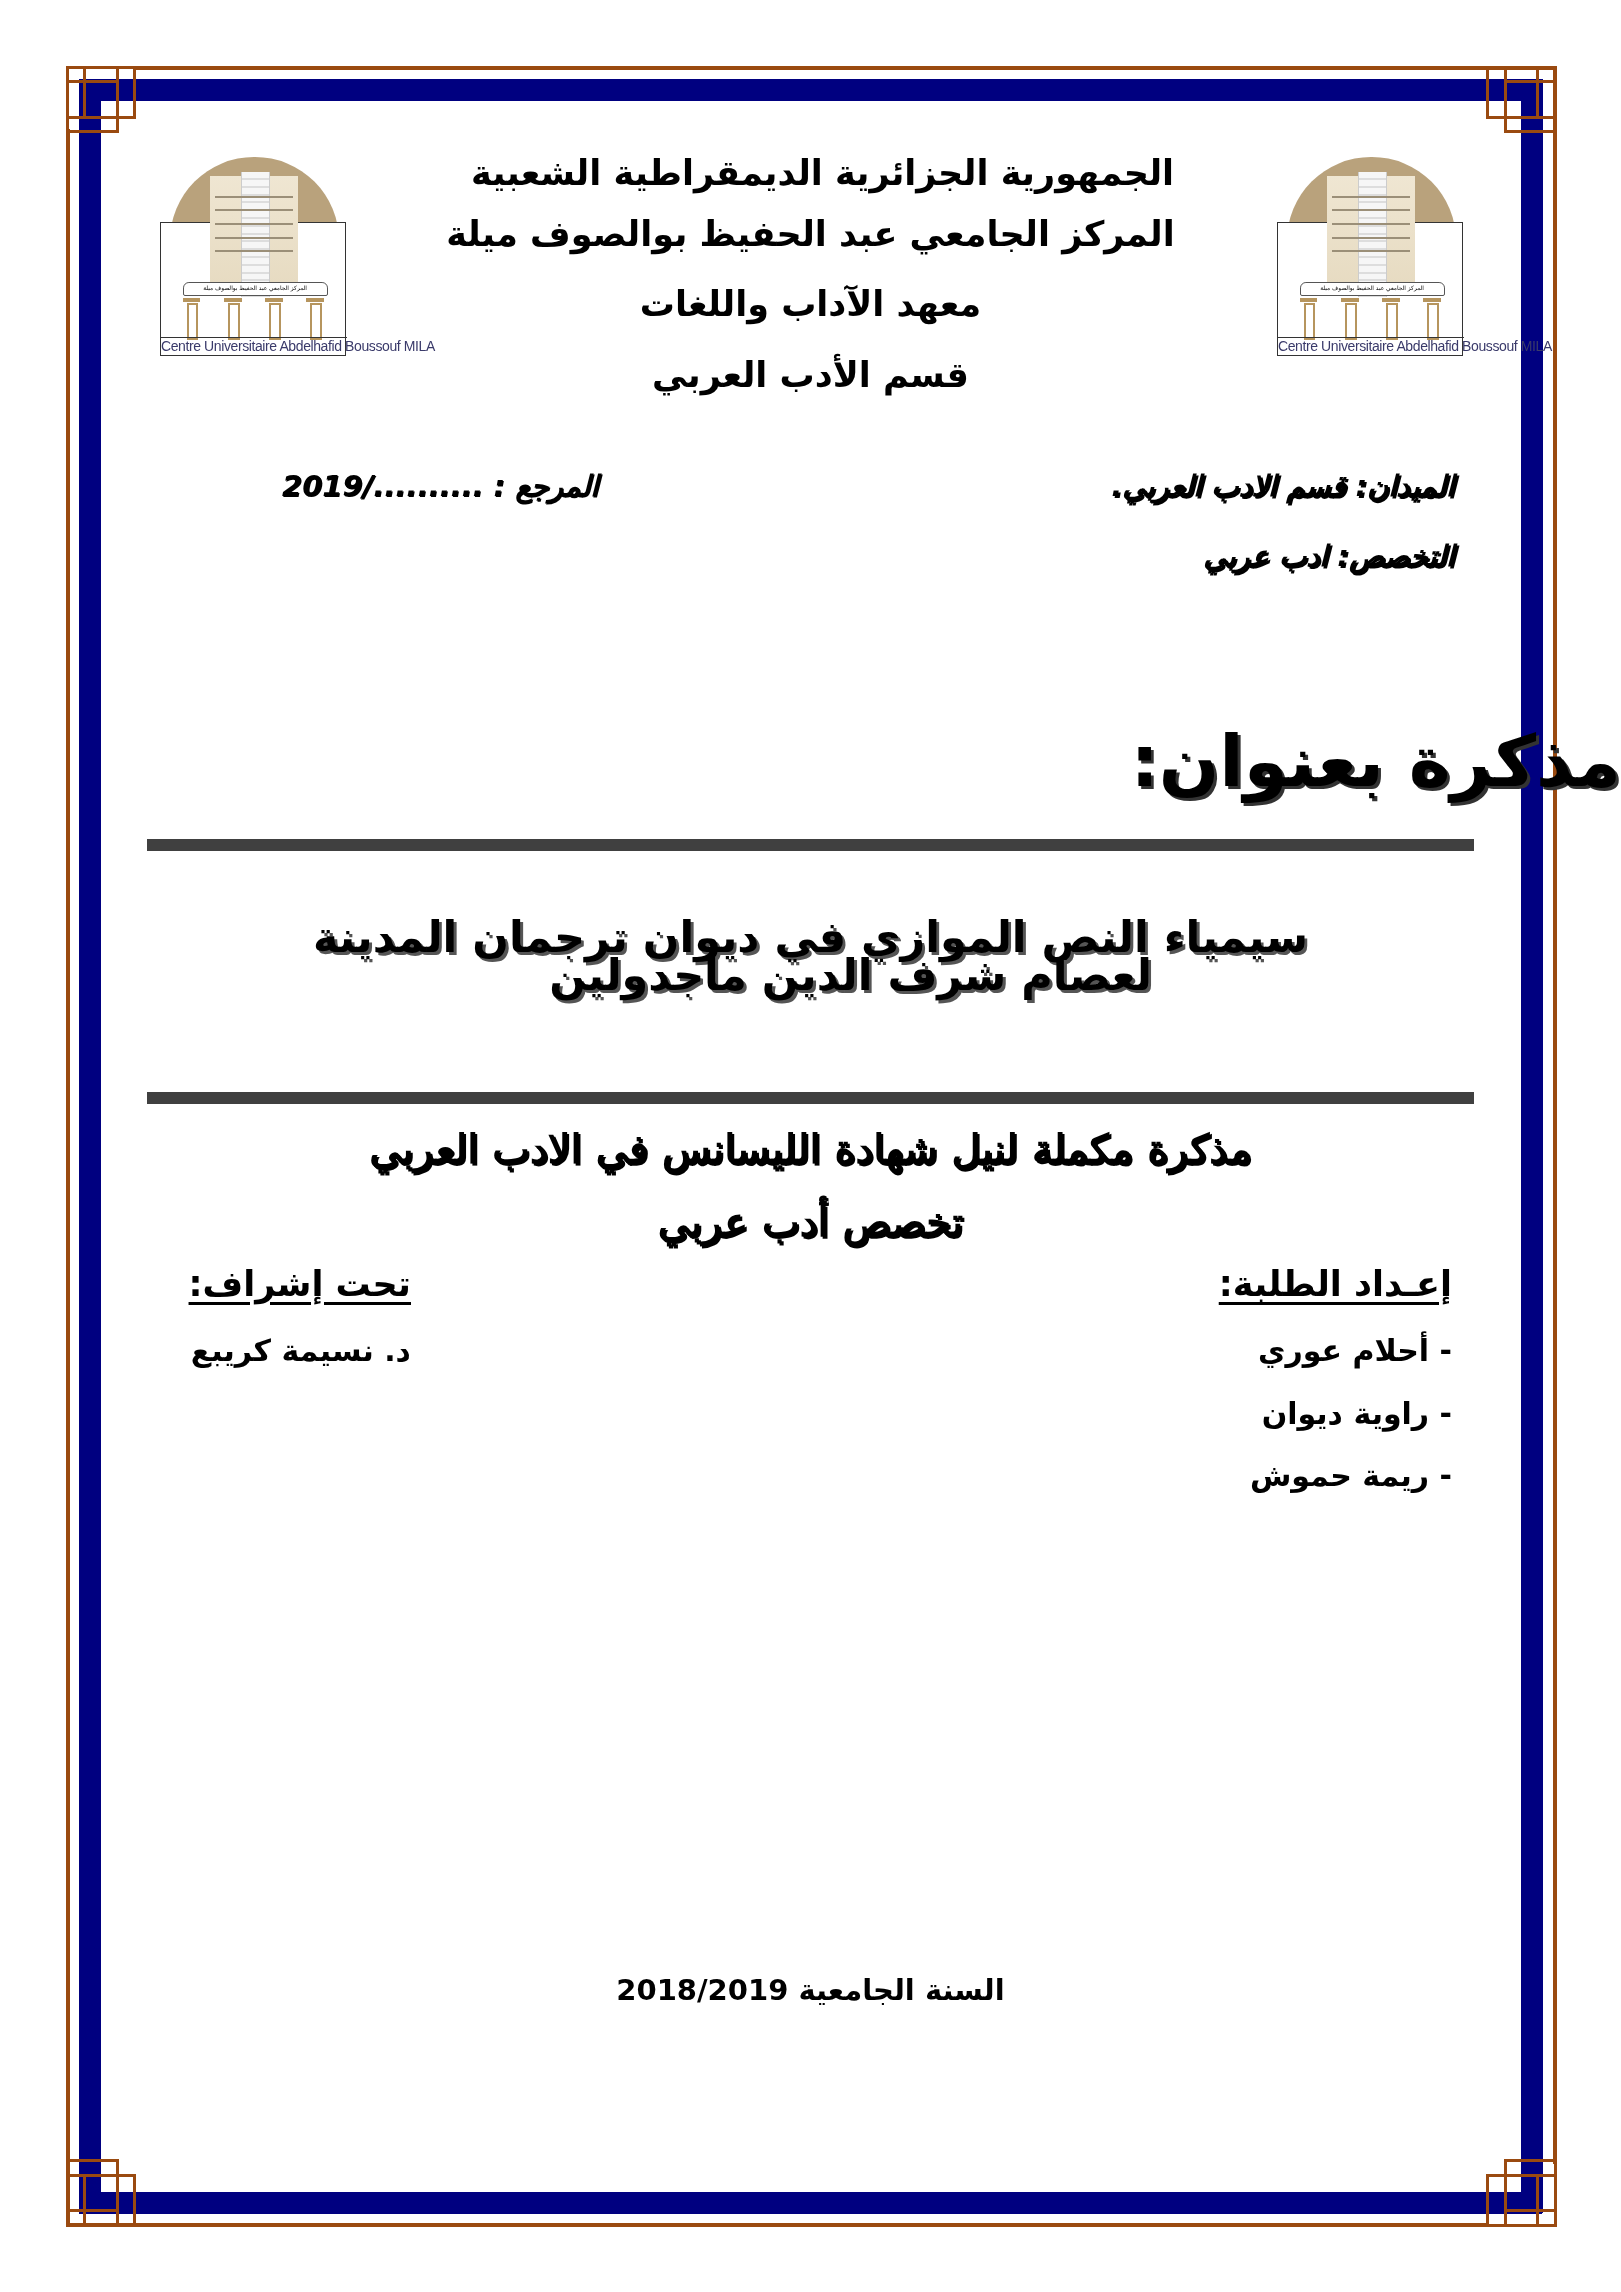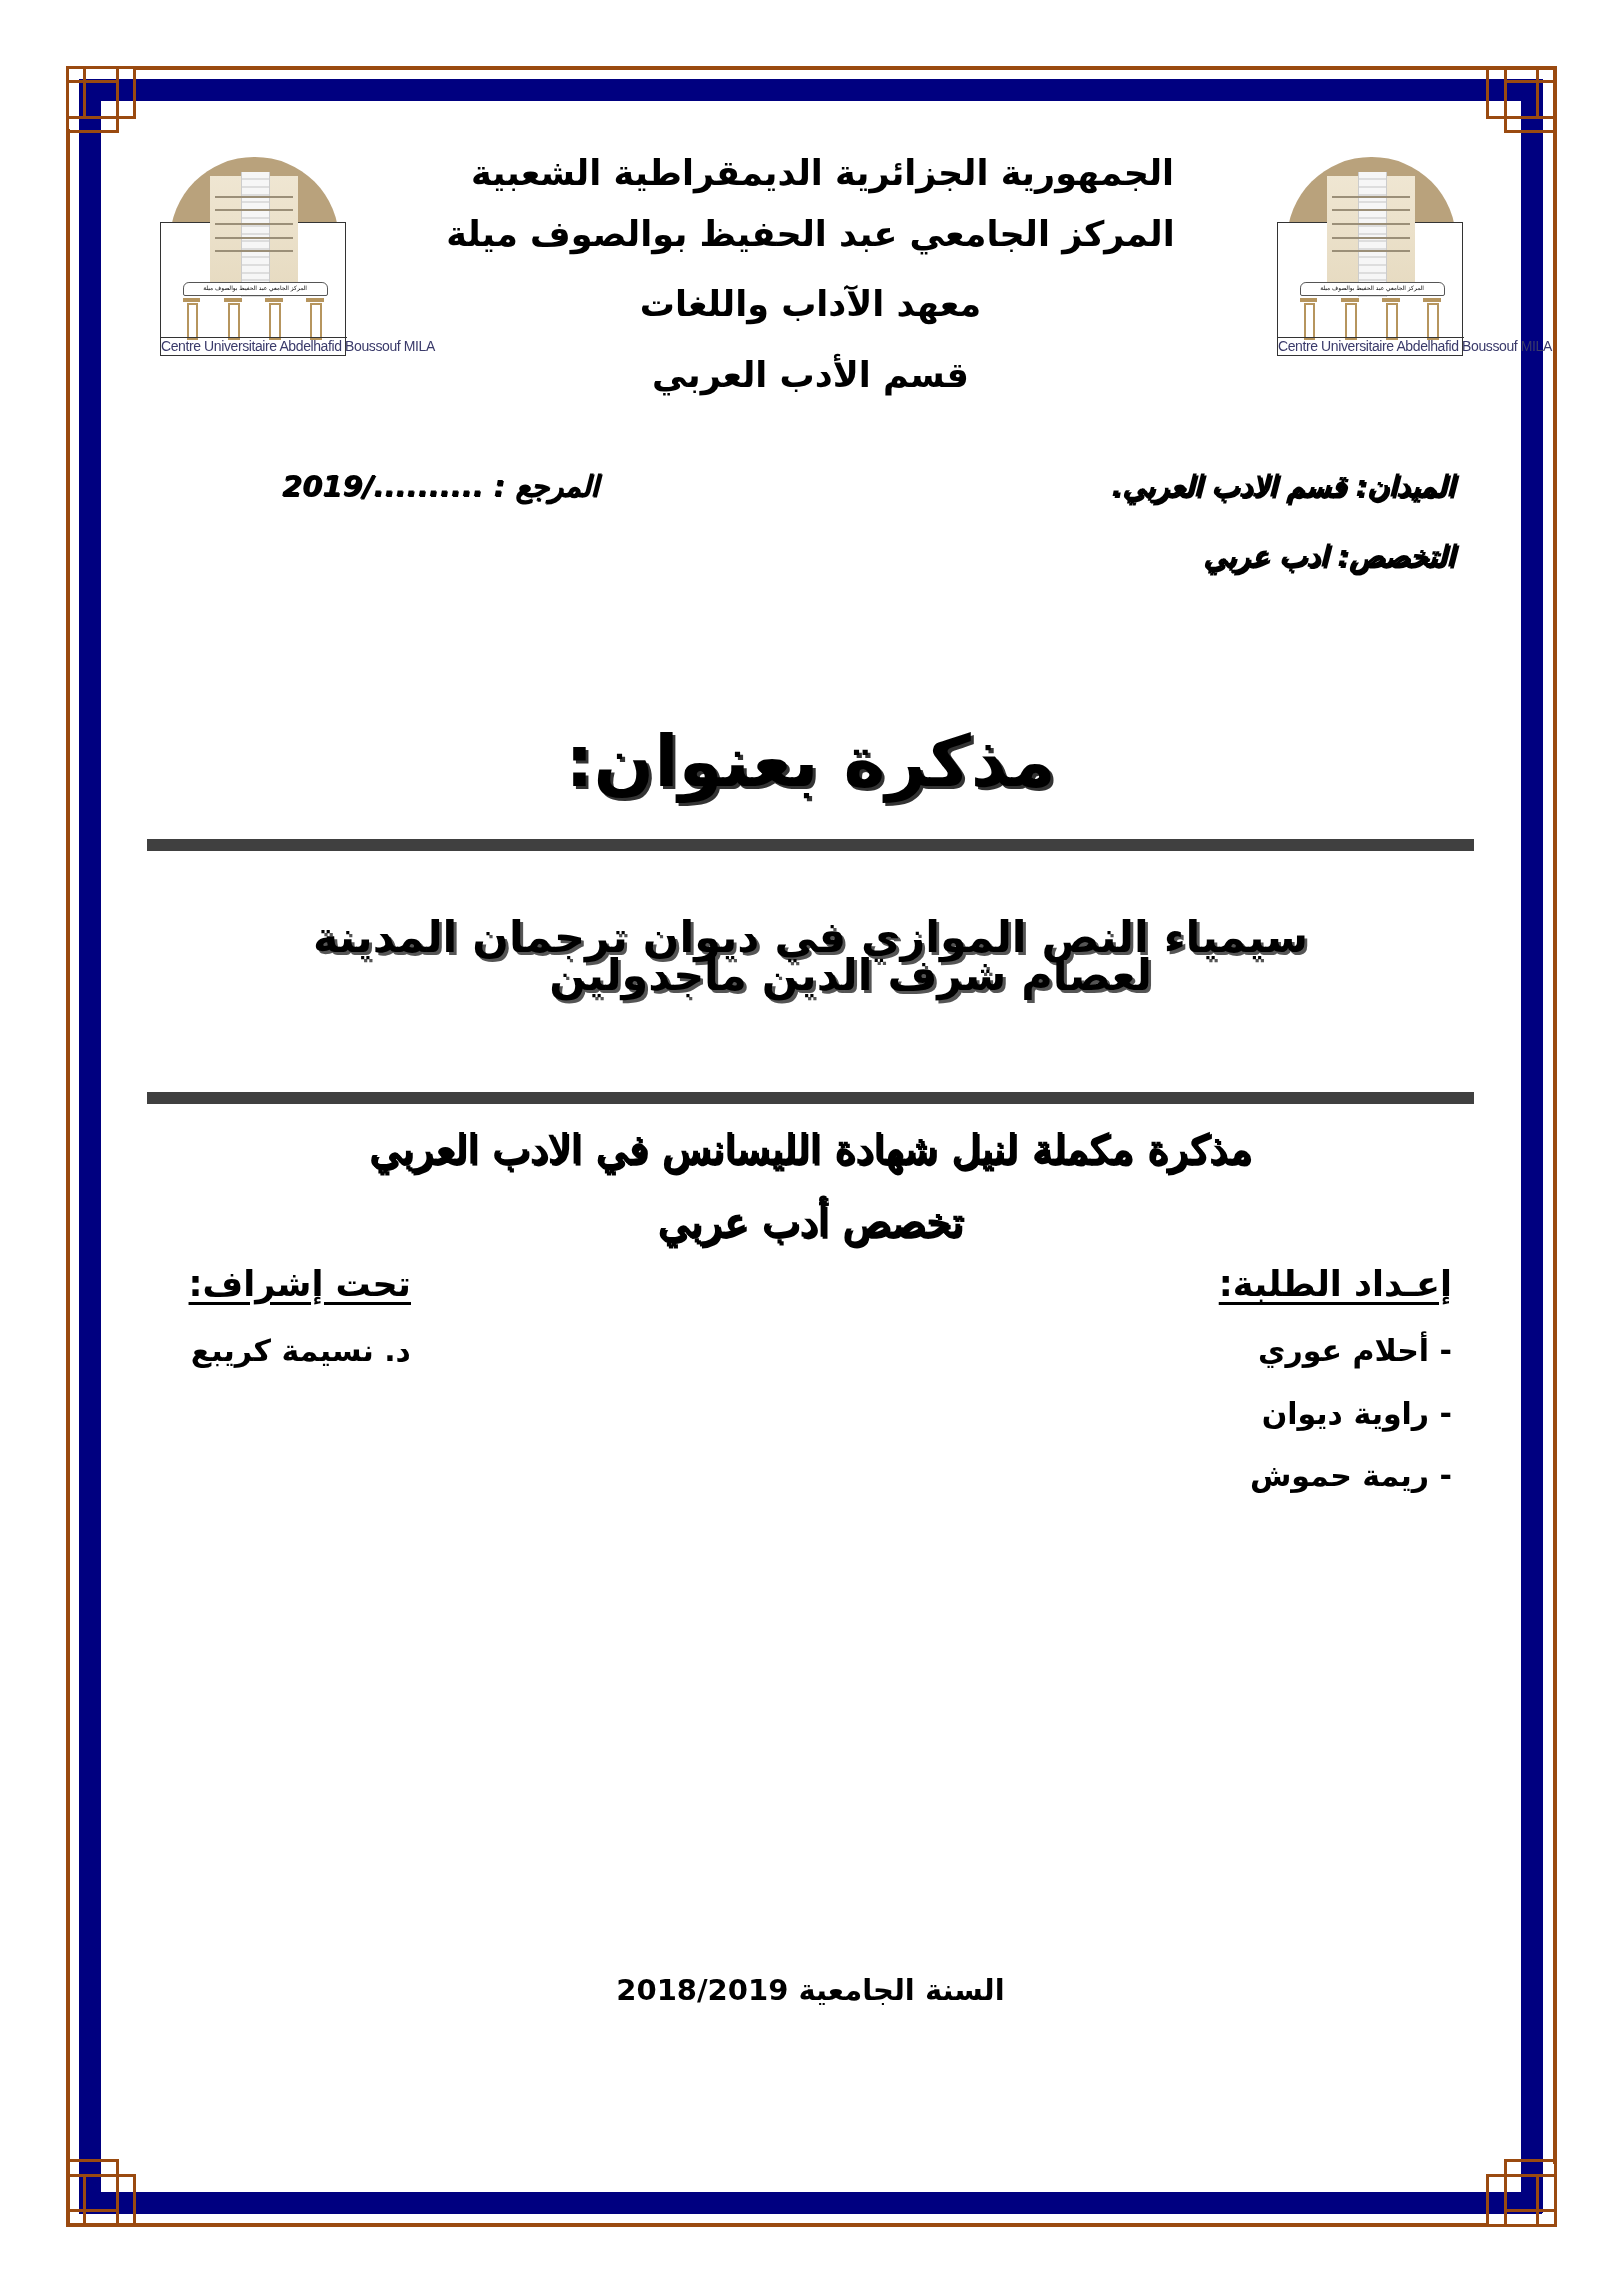--- a/index.html
+++ b/index.html
@@ -19,21 +19,21 @@
   .logo .bldg-row { position:absolute; left:54px; width:78px; height:2px; background:#9b8f78; }
   .logo .book-band { position:absolute; left:21.6px; top:124px; width:143px; height:11.8px; border:1px solid #555; border-radius:5.9px 5.9px 2px 2px; background:#fff; font-size:5.9px; line-height:11.8px; text-align:center; overflow:hidden; white-space:nowrap; direction:rtl; }
   .logo .pillar { position:absolute; top:139px; width:11.8px; height:37px; border:2.9px solid #b6955e; box-sizing:border-box; background:#fff; }
   .logo .pillar::before { content:""; position:absolute; left:-5.9px; top:-6.9px; width:17.6px; height:3.9px; background:#b6955e; }
   .logo .caption { position:absolute; left:0; bottom:0; width:186px; height:17.6px; border-top:1.5px solid #333; font-family:"Liberation Sans", sans-serif; font-size:14px; line-height:16.7px; text-align:center; color:#3a3a6a; letter-spacing:-0.4px; white-space:nowrap; box-sizing:border-box; }
   
   .rtl { direction:rtl;font-style:italic; }
   .hdr { font-family:"DejaVu Sans", sans-serif; font-weight:bold; font-size:35px; left:0; width:1621px; text-align:center; direction:rtl; }
   .kufi { font-family:"DejaVu Sans", sans-serif; font-weight:bold; text-shadow:2px 2px 0 #000; letter-spacing:-1px; }
   .bar { position:absolute; left:147px; width:1327px; height:11.8px; background:#404040; }
-  .title { font-family:"DejaVu Sans", sans-serif; font-weight:bold; font-size:71px; left:0; width:1621px; text-align:center; direction:rtl; text-shadow:2.9px 2.9px 0 #333; }
+  .title { font-family:"DejaVu Sans", sans-serif; font-weight:bold; font-size:71px; left:0; width:1621px; direction:rtl; text-shadow:2.9px 2.9px 0 #333; }
   .thesis { font-family:"DejaVu Sans", sans-serif; font-weight:bold; font-size:43px; left:0; width:1621px; text-align:center; direction:rtl; text-shadow:2.9px 2.9px 0 #555; line-height:71px; }
   .sub { font-family:"DejaVu Serif", serif; font-weight:bold; font-size:40px; left:0; width:1621px; text-align:center; direction:rtl; text-shadow:2px 2px 0 #000; }
   .lbl { font-family:"DejaVu Sans", sans-serif; font-weight:bold; font-size:35px; direction:rtl; text-decoration:underline; text-underline-offset:5.9px; }
   .name { font-family:"DejaVu Sans", sans-serif; font-weight:bold; font-size:30px; direction:rtl;margin-left:14px; }
   .year { font-family:"DejaVu Sans", sans-serif; font-weight:bold; font-size:29px; left:0; width:1621px; text-align:center; direction:rtl; }
 </style>
 </head>
 <body>
 
 <div>

